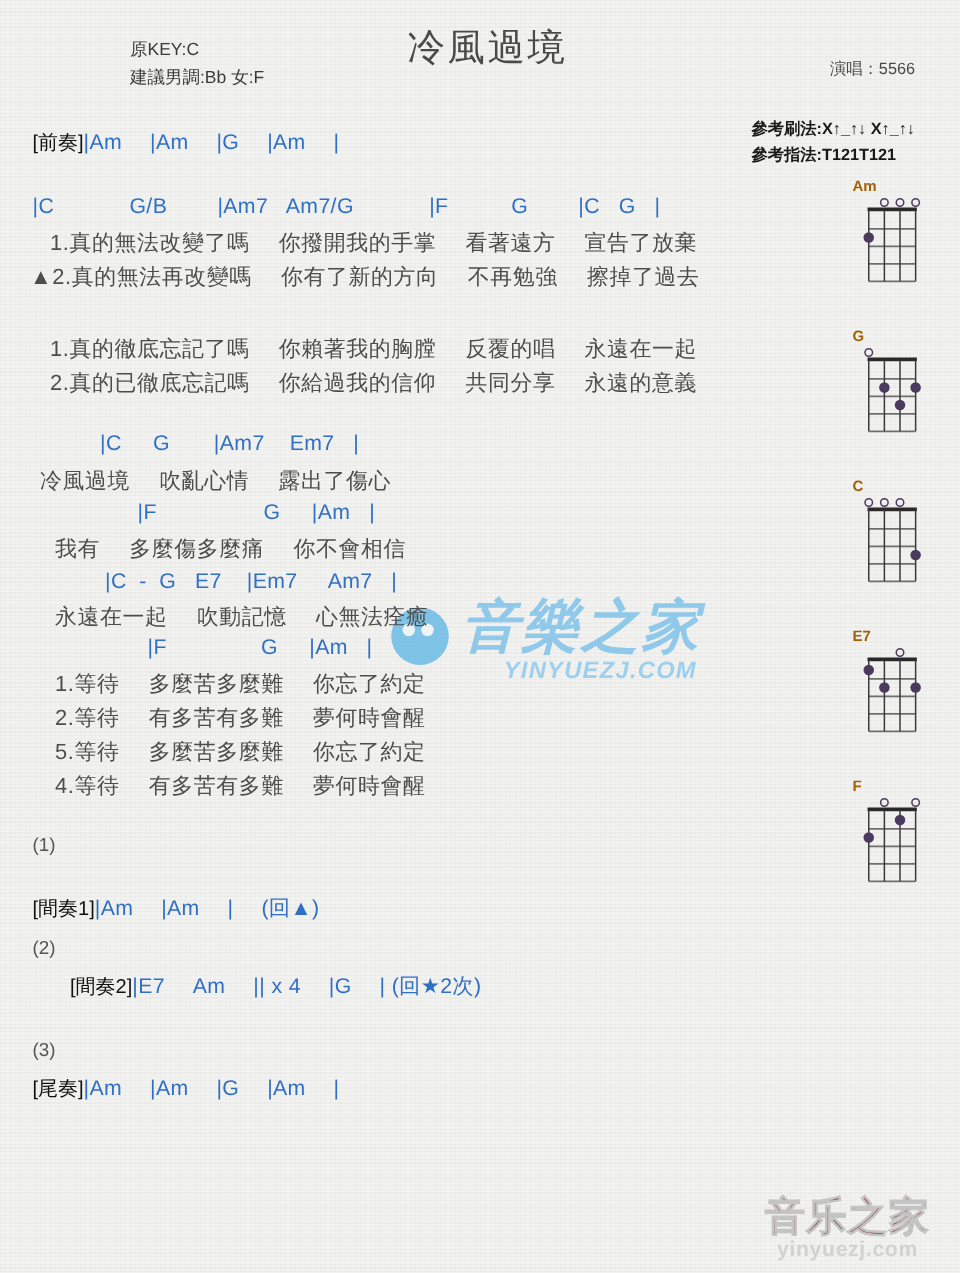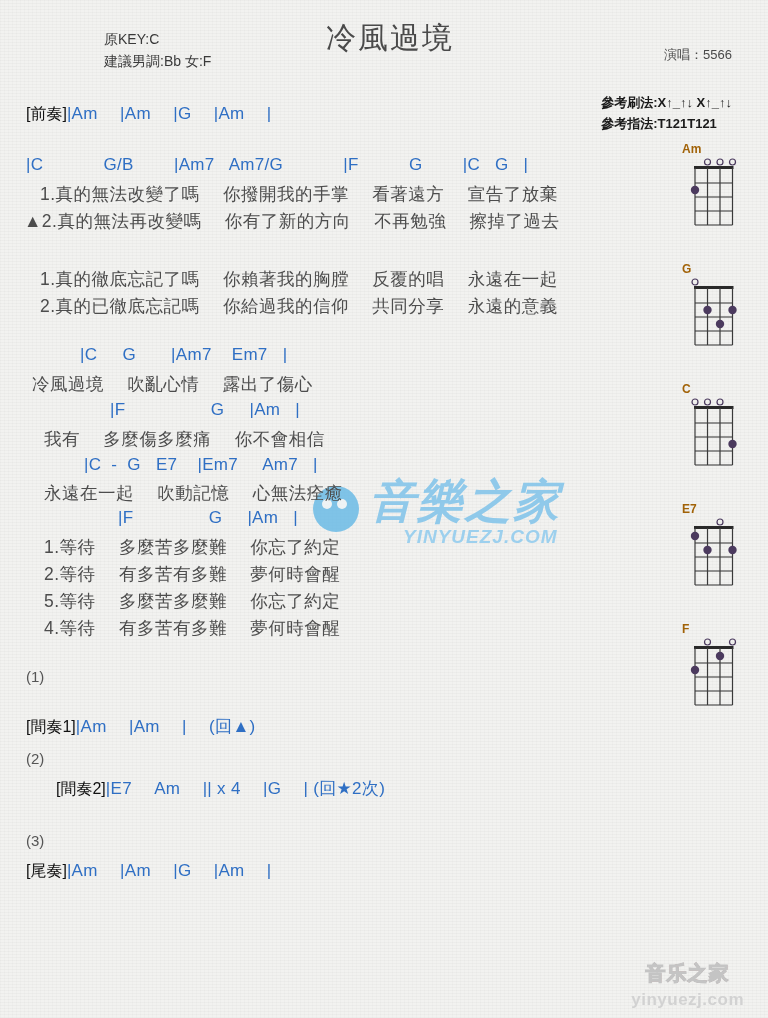--- a/index.html
+++ b/index.html
@@ -135,21 +135,21 @@
   }
 
   .wm-bottom {
     position: absolute;
     right: 24px; bottom: 8px;
     z-index: 1;
     text-align: center;
     pointer-events: none;
   }
   .wm-bottom .wb-cn {
-    font-size: 20px;
+    font-size: 32px;
     font-weight: bold;
     color: #7f1d1d;
     letter-spacing: 1px;
     -webkit-text-stroke: 1px #c4c4c4;
     line-height: 34px;
     white-space: nowrap;
   }
   .wm-bottom .wb-en {
     font-size: 17px;
     font-weight: bold;

